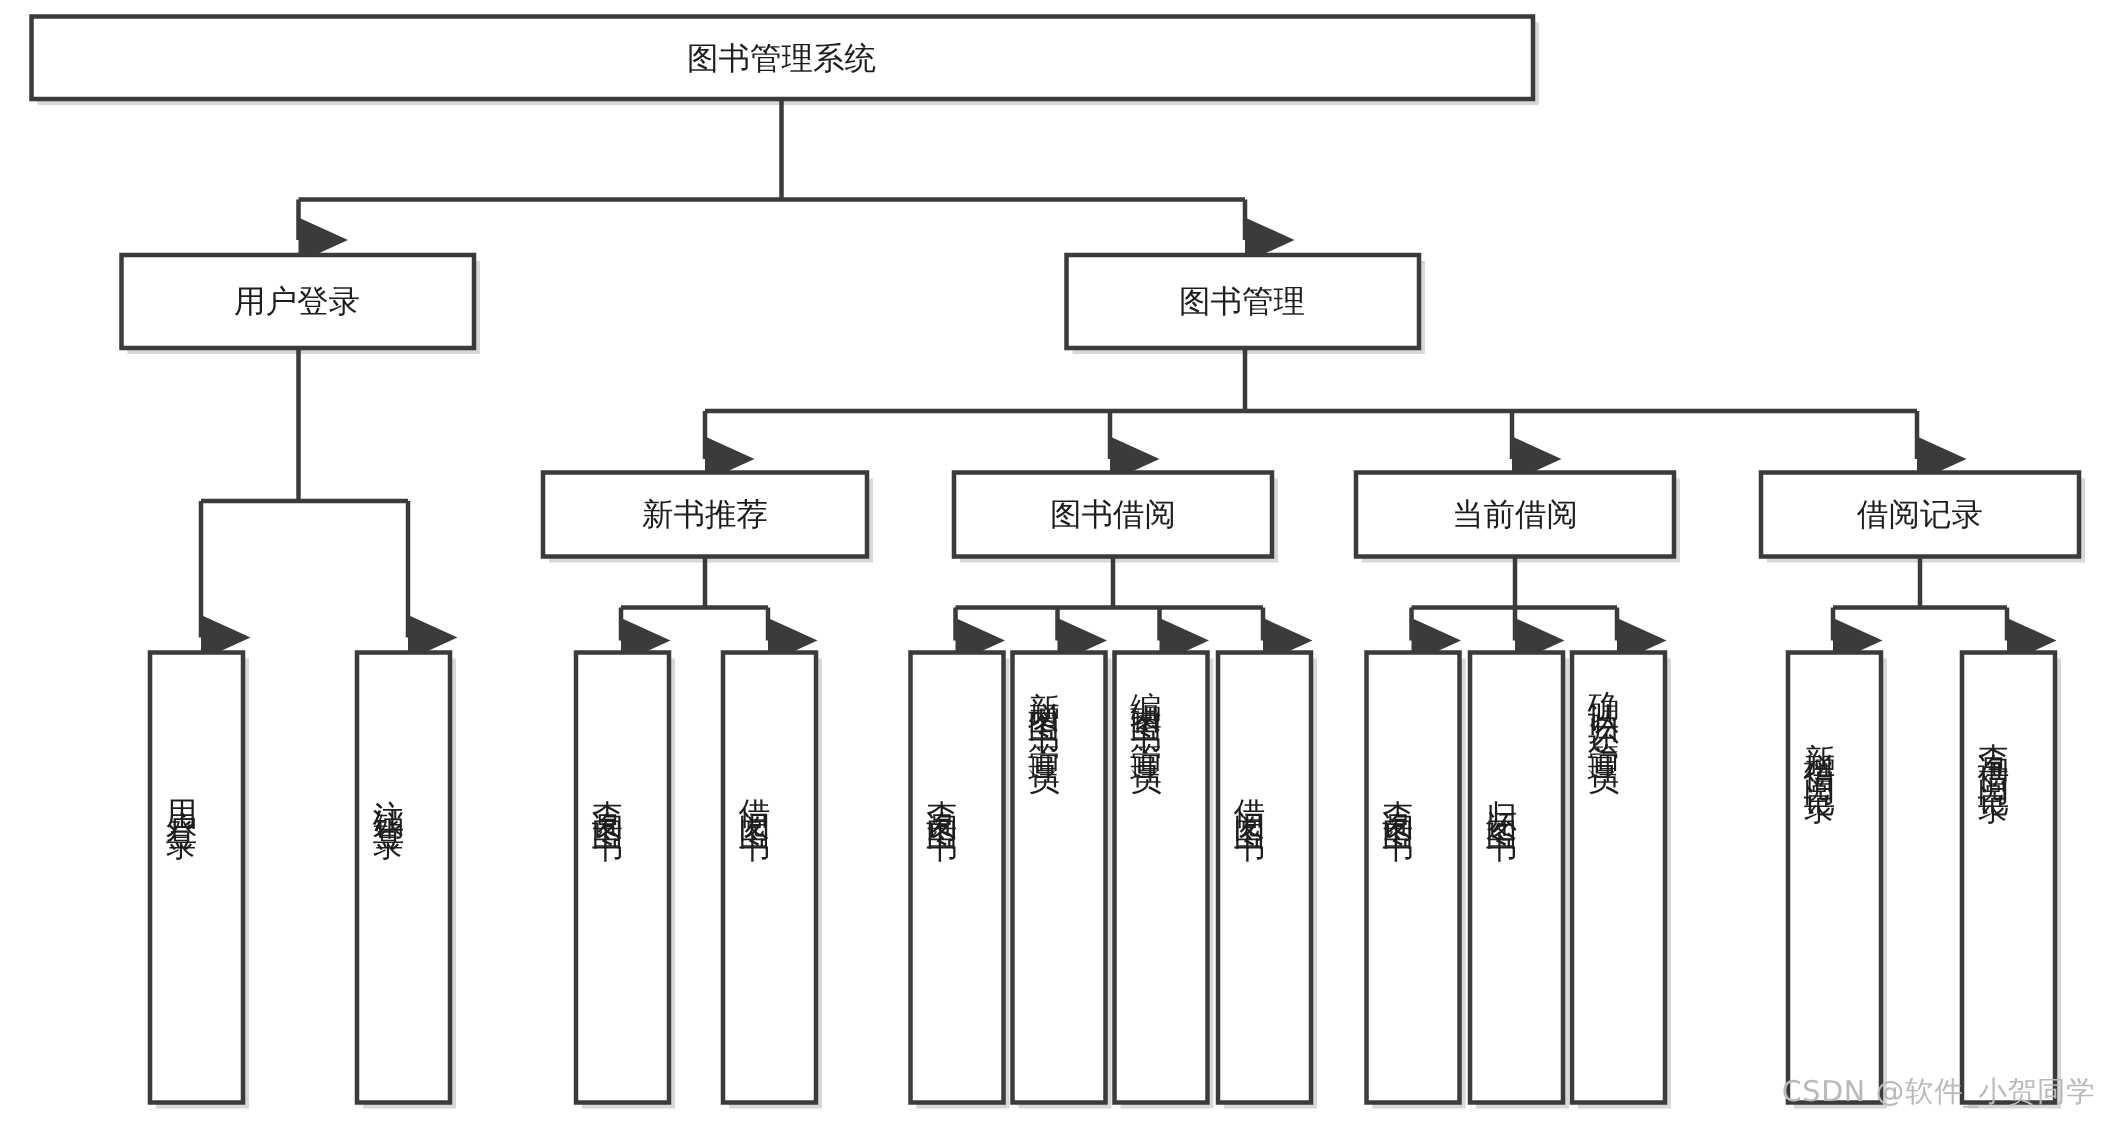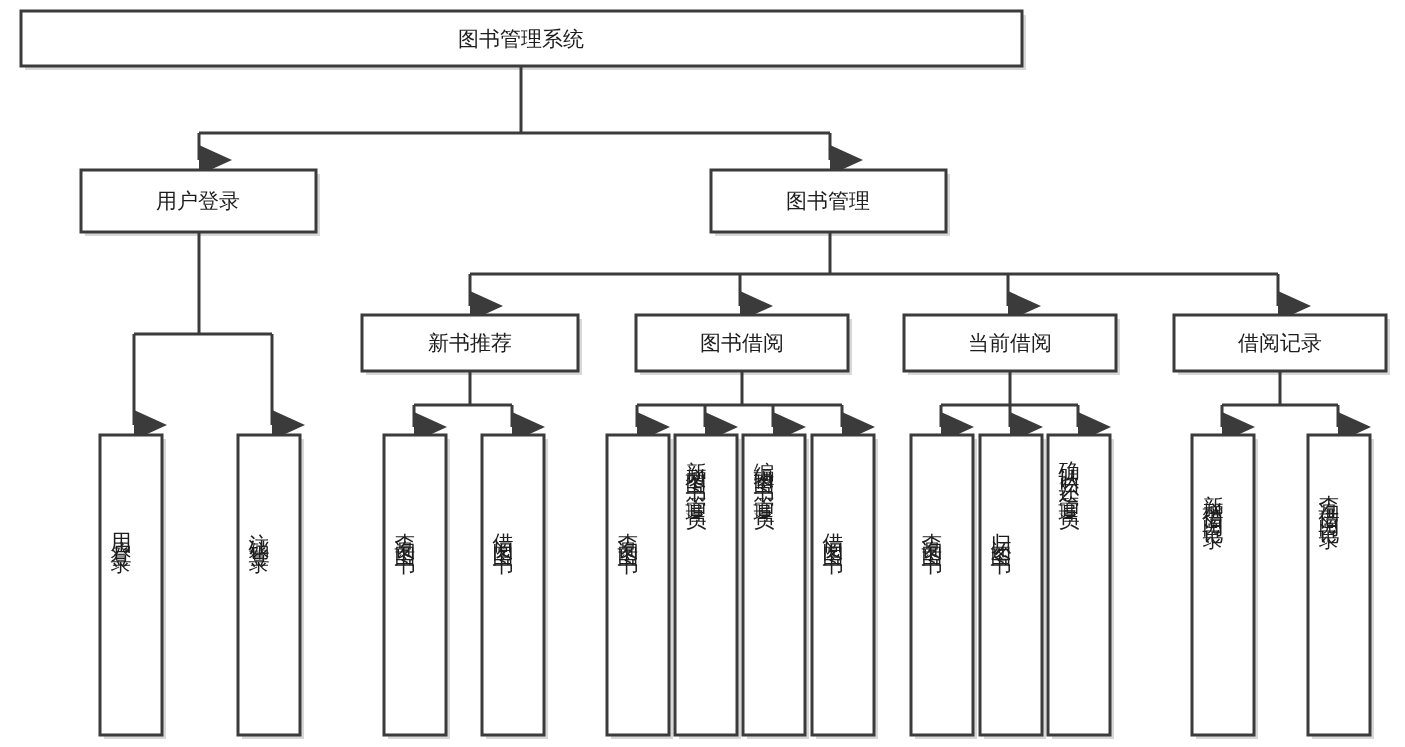--- a/index.html
+++ b/index.html
@@ -245,13 +245,14 @@
   <div class="leaf-label" style="left:753px; top:444px; height:300px;">编辑图书（管理员）</div>
   <div class="leaf-label" style="left:822px; top:516px; height:300px;">借阅图书</div>
 
   <div class="leaf-label" style="left:921px; top:516px; height:300px;">查询图书</div>
   <div class="leaf-label" style="left:990px; top:516px; height:300px;">归还图书</div>
   <div class="leaf-label" style="left:1058px; top:444px; height:300px;">确认归还（管理员）</div>
 
   <div class="leaf-label" style="left:1202px; top:478px; height:300px;">新增借阅记录</div>
   <div class="leaf-label" style="left:1318px; top:478px; height:300px;">查询借阅记录</div>
 
+  <div class="watermark">CSDN @软件_小贺同学</div>
 </div>
 
 </body></html>

